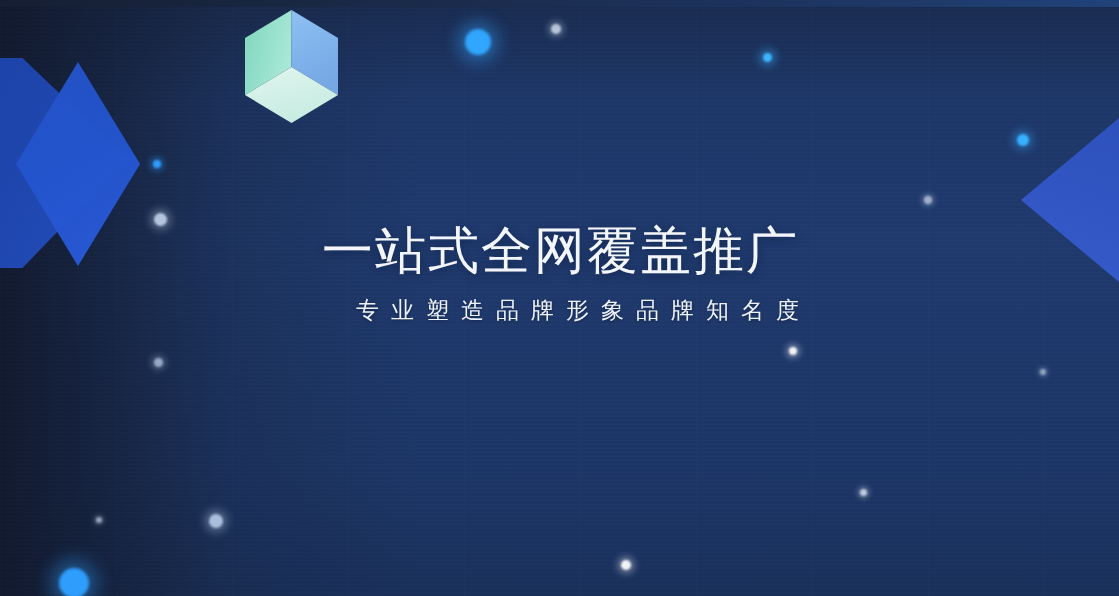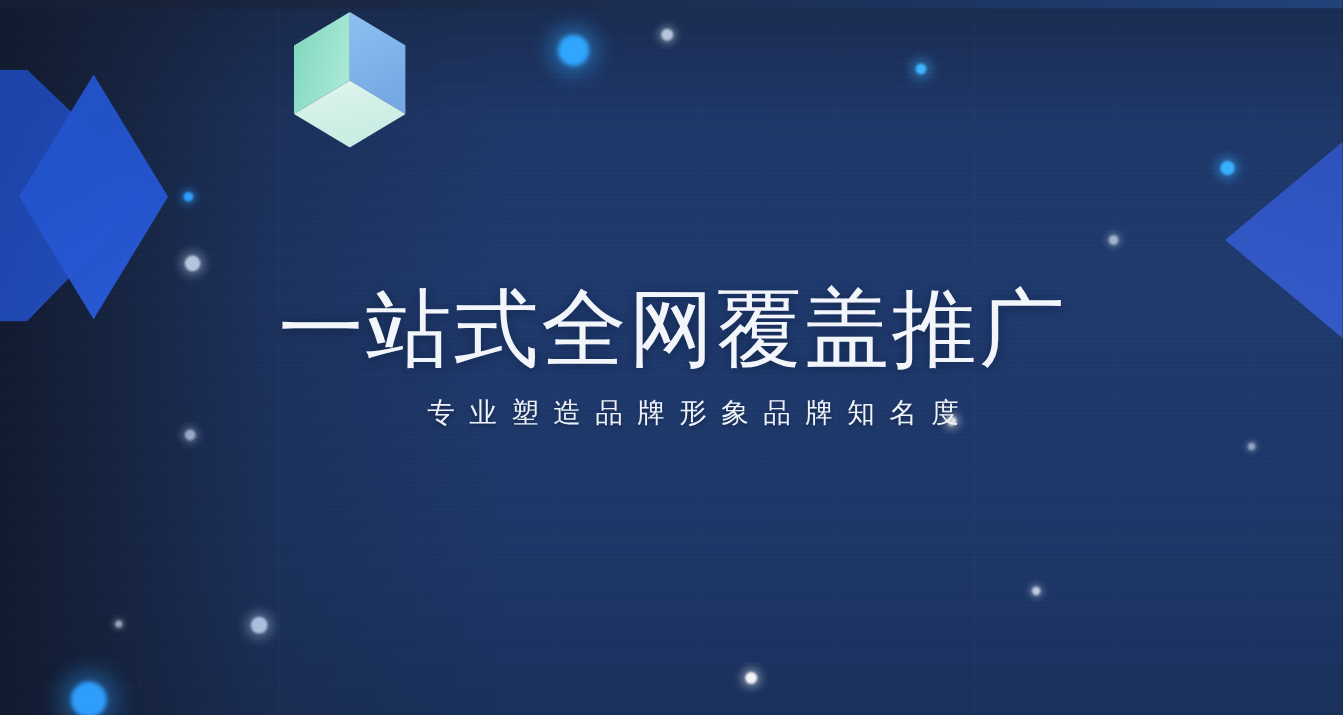--- a/index.html
+++ b/index.html
@@ -143,22 +143,22 @@
   .eyebrow {
     font-size: 22px;
     letter-spacing: 11px;
     text-indent: 11px;
     color: #eef3fb;
     font-weight: 400;
     line-height: 1.25;
     text-shadow: 0 1px 3px rgba(0,0,0,.35);
   }
   .headline {
-    margin-top: 15px;
-    font-size: 71px;
+    margin-top: 2px;
+    font-size: 51px;
     letter-spacing: 2px;
     text-indent: 2px;
     font-weight: 400;
     line-height: 1.06;
     color: #f2f5fa;
     text-shadow: 0 2px 10px rgba(5,15,40,.45);
   }
   .tagline {
     margin-top: 17px;
     font-size: 23px;

